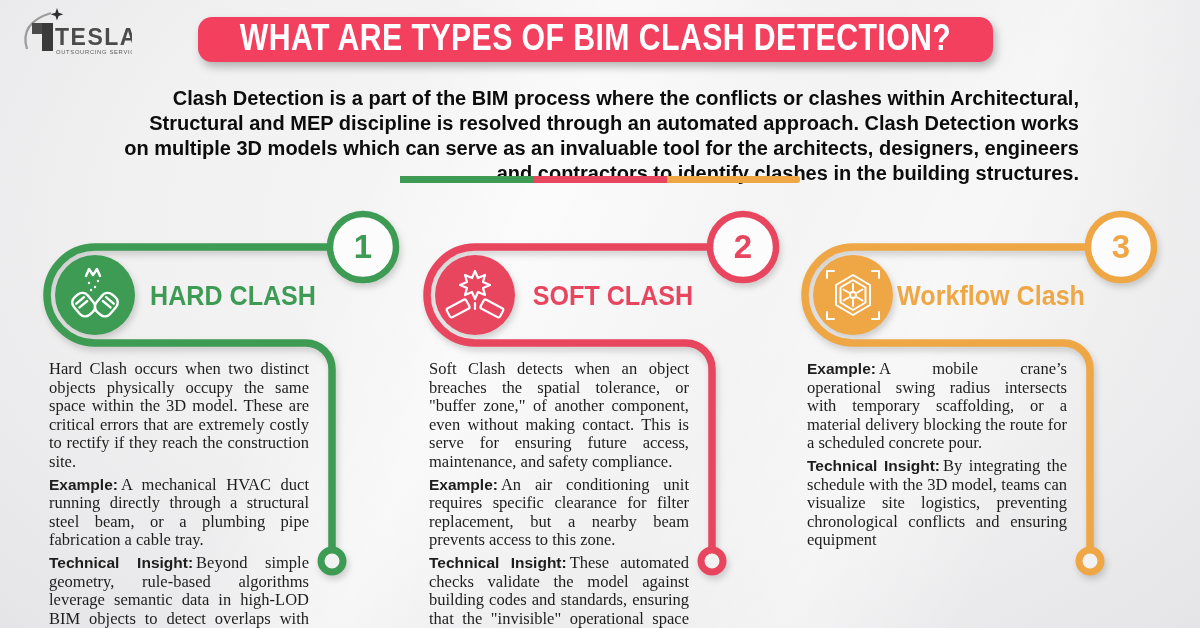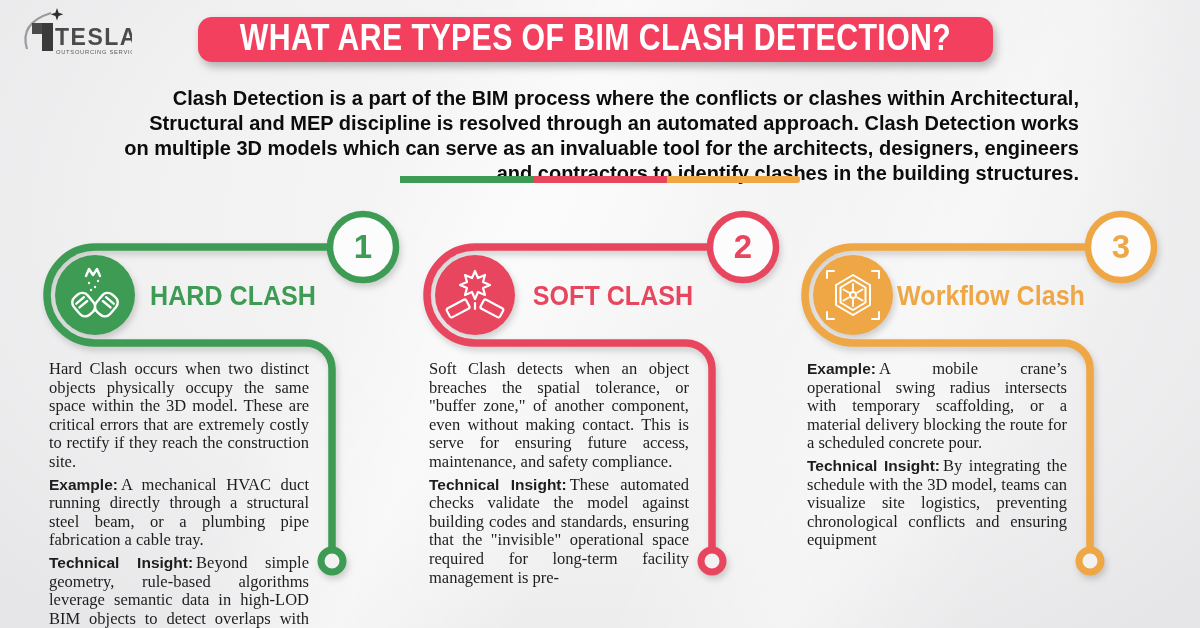--- a/index.html
+++ b/index.html
@@ -133,20 +133,21 @@
         <g transform="rotate(28 48 45)">
             <rect x="38" y="40" width="22" height="10" rx="2"></rect>
           </g>
         <path d="M32 40 v6"></path>
       </g>
     </svg>
     <div class="num c-red">2</div>
     <div class="heading c-red">SOFT CLASH</div>
     <div class="body">
       <p><span>Soft Clash detects when an object breaches the spatial tolerance, or "buffer zone," of another component, even without making contact. This is serve for ensuring future access, maintenance, and safety compliance.</span></p>
+      <p><span class="plabel">Example:</span><span>An air conditioning unit requires specific clearance for filter replacement, but a nearby beam prevents access to this zone.</span></p>
       <p><span class="plabel">Technical Insight:</span><span>These automated checks validate the model against building codes and standards, ensuring that the "invisible" operational space required for long-term facility management is pre-</span></p>
     </div>
   </div>
 
   <div class="col col-3">
     <svg class="deco" width="385" height="423" viewBox="0 0 385 423">
       <path d="M 333 42 L 65 42 A 48 48 0 0 0 65 138 L 276 138 A 26 26 0 0 1 302 164 L 302 343" stroke="#efa746" stroke-width="7.5" fill="none"></path>
       <circle cx="302" cy="356" r="11" fill="#f2f2f3" stroke="#efa746" stroke-width="7"></circle>
       <circle cx="333" cy="42" r="33" fill="#fcfcfd" stroke="#efa746" stroke-width="6.5"></circle>
       <circle cx="65" cy="90" r="40" fill="#efa746"></circle>

